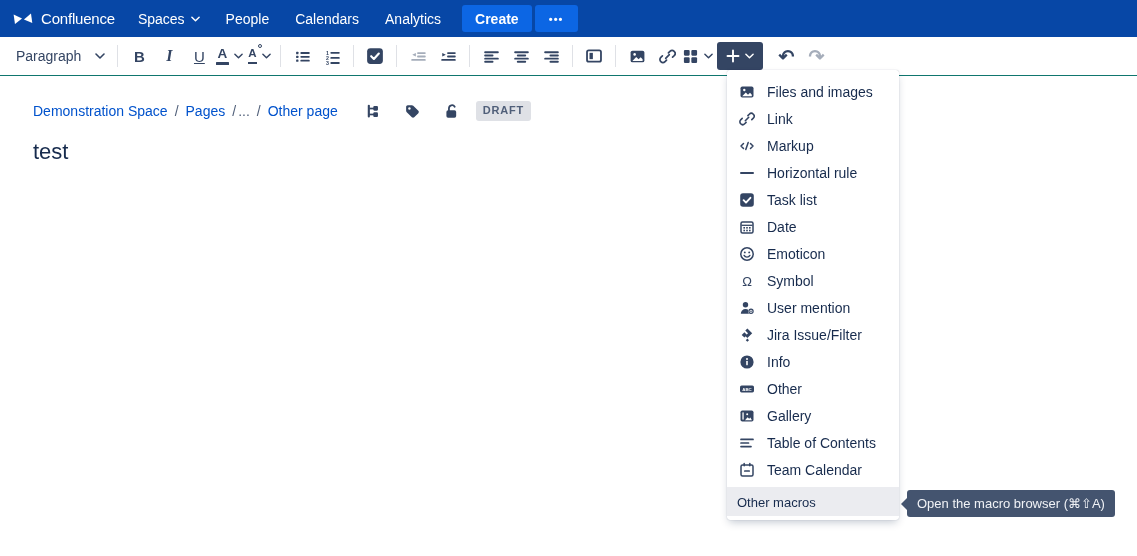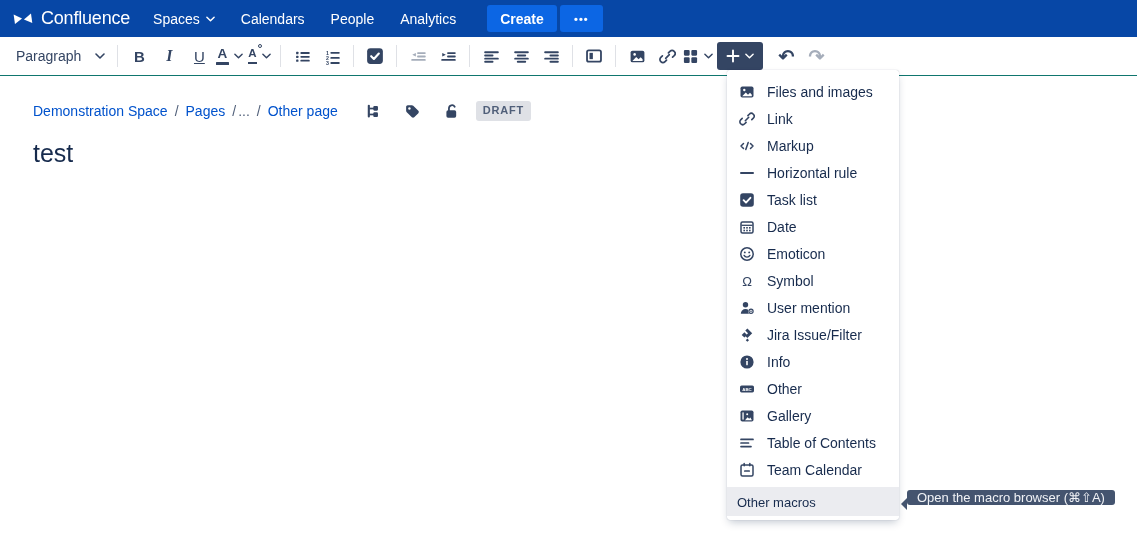--- a/index.html
+++ b/index.html
@@ -9,29 +9,29 @@
     background:#fff; font-family:"Liberation Sans", sans-serif;
     -webkit-font-smoothing:antialiased;
   }
 
   
   .navbar {
     height:37px; background:#0747A6; display:flex; align-items:center;
     padding:0 14px 0 12px; color:#fff;
   }
   .brand { display:flex; align-items:center; gap:7px; margin-right:10px; cursor:pointer; }
-  .brand-name { font-size:18px; font-weight:500; letter-spacing:-0.2px; color:#fff; }
+  .brand-name { font-size:15px; font-weight:500; letter-spacing:-0.2px; color:#fff; }
   .nav-item {
     height:37px; display:flex; align-items:center; gap:6px;
     padding:0 13px; font-size:14px; color:#fff; cursor:pointer; white-space:nowrap;
   }
   .btn-create {
     background:#0C66E4; color:#fff; border:none; border-radius:3px;
     height:27px; padding:0 13px; font-size:14px; font-weight:700;
-    margin-left:18px; font-family:inherit; cursor:pointer;
+    margin-left:8px; font-family:inherit; cursor:pointer;
   }
   .btn-more {
     background:#0C66E4; color:#fff; border:none; border-radius:3px;
     height:27px; width:43px; margin-left:3px; font-size:11px; font-weight:700;
     letter-spacing:1px; display:flex; align-items:center; justify-content:center; cursor:pointer;
   }
 
   
   .toolbar {
     height:39px; background:#fff; border-bottom:1px solid #0f766e;
@@ -68,42 +68,42 @@
   .bc-link { color:#0052CC; cursor:pointer; text-decoration:none; }
   .bc-sep { color:#505F79; margin:0 7px; }
   .bc-sep.tight { margin:0 2px 0 7px; }
   .bc-ellipsis { color:#505F79; }
   .bc-meta { display:flex; align-items:center; margin-left:24px; gap:15px; }
   .meta-btn { width:24px; height:24px; display:flex; align-items:center; justify-content:center; color:#344563; cursor:pointer; }
   .draft-badge {
     margin-left:12px; background:#DFE1E6; color:#505F79; font-size:11px; font-weight:700;
     letter-spacing:0.8px; border-radius:3px; padding:3px 7px; line-height:1.2;
   }
-  .page-title { margin-top:17px; font-size:25px; color:#172B4D; font-weight:400; cursor:text; }
+  .page-title { margin-top:17px; font-size:22px; color:#172B4D; font-weight:400; cursor:text; }
 
   
   .insert-menu {
     position:absolute; left:727px; top:70px; width:172px; background:#fff;
     border-radius:3px; z-index:20; padding-top:8px;
     box-shadow:0 4px 8px -2px rgba(9,30,66,0.25), 0 0 1px rgba(9,30,66,0.31);
   }
   .menu-item {
     height:27px; display:flex; align-items:center; gap:12px; padding:0 12px;
     font-size:14px; color:#172B4D; cursor:pointer; white-space:nowrap;
   }
   .menu-item svg { flex:none; }
   .menu-sep { height:1px; background:#EBECF0; margin-top:4px; }
   .menu-footer {
     height:28px; background:#EBECF0; display:flex; align-items:center;
     padding:0 10px; font-size:13px; color:#172B4D; cursor:pointer; margin-bottom:4px;
   }
 
   
   .tooltip {
-    position:absolute; left:907px; top:490px; height:15px; background:#44546F;
+    position:absolute; left:907px; top:490px; height:27px; background:#44546F;
     color:#F0F2F6; font-size:13px; display:flex; align-items:center;
     padding:0 10px; border-radius:3px; z-index:30; white-space:nowrap;
   }
   .tooltip-arrow {
     position:absolute; left:-6px; top:7.5px; width:0; height:0;
     border-top:6px solid transparent; border-bottom:6px solid transparent;
     border-right:6px solid #44546F;
   }
 </style>
 </head>
@@ -117,24 +117,24 @@
     </svg>
     <span class="brand-name">Confluence</span>
   </div>
   <div class="nav-item">
     <span>Spaces</span>
     <svg width="9" height="6" viewBox="0 0 10 6">
         <path d="M1 1 L5 5 L9 1" stroke="#fff" stroke-width="1.6" fill="none" stroke-linecap="round" stroke-linejoin="round"></path>
       </svg>
   </div>
   <div class="nav-item">
+      <span>People</span>
+    </div>
+  <div class="nav-item">
       <span>Calendars</span>
-    </div>
-  <div class="nav-item">
-      <span>People</span>
     </div>
   <div class="nav-item">
       <span>Analytics</span>
     </div>
   <button class="btn-create">Create</button>
   <button class="btn-more">•••</button>
 </div>
 
 <div class="toolbar">
   <div class="paragraph-select">

